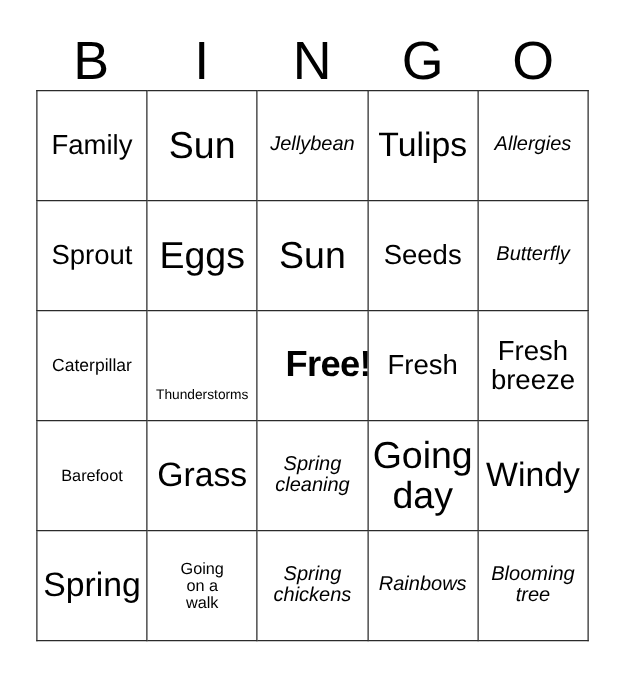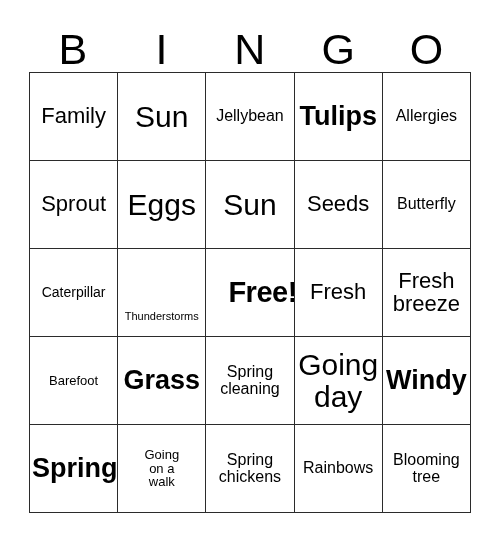--- a/index.html
+++ b/index.html
@@ -59,24 +59,24 @@
   }
   .cell-text {
     display: block;
     line-height: 1.04;
     white-space: pre-line;
     color: #000;
   }
 
   
   .fs-xxl { font-size: 30px; }
-  .fs-xl  { font-size: 27px; font-weight: bold; }
+  .fs-xl  { font-size: 27px; }
   .fs-l   { font-size: 22px; }
   .fs-m   { font-size: 13px; }
-  .fs-s   { font-size: 16px; }
+  .fs-s   { font-size: 16px; font-style: italic; }
   .fs-xs  { font-size: 14px; }
   .fs-xxs { font-size: 11px; margin-top: 48px; }
 
   .free {
     font-weight: bold;
     font-size: 29px;
     letter-spacing: -0.5px;
     white-space: nowrap;
     margin-left: 20px;
   }

